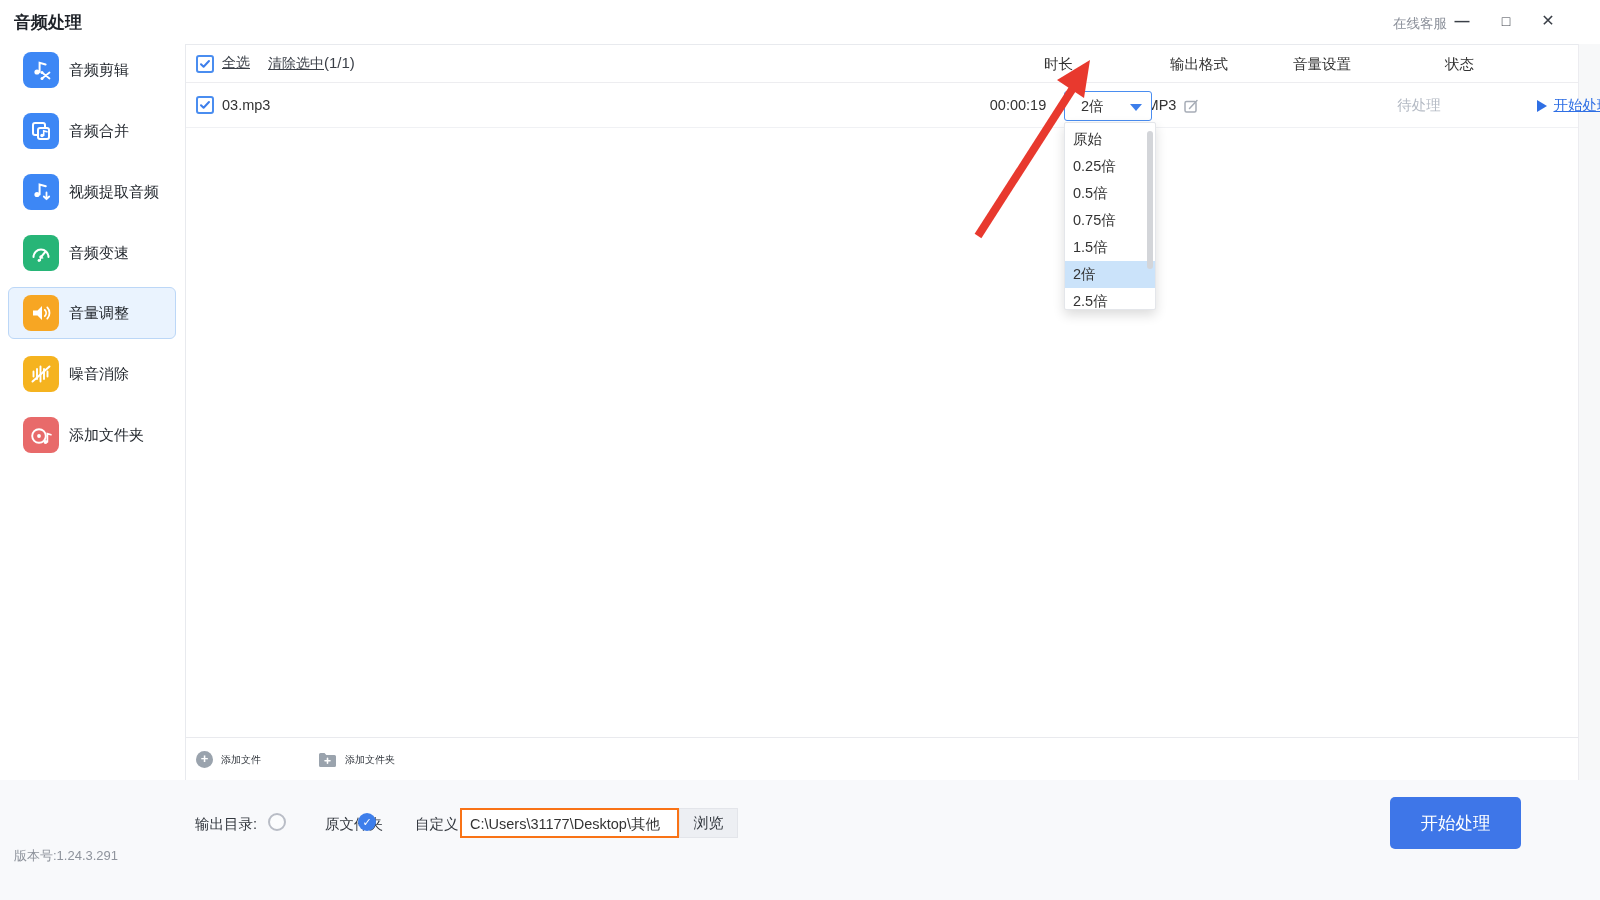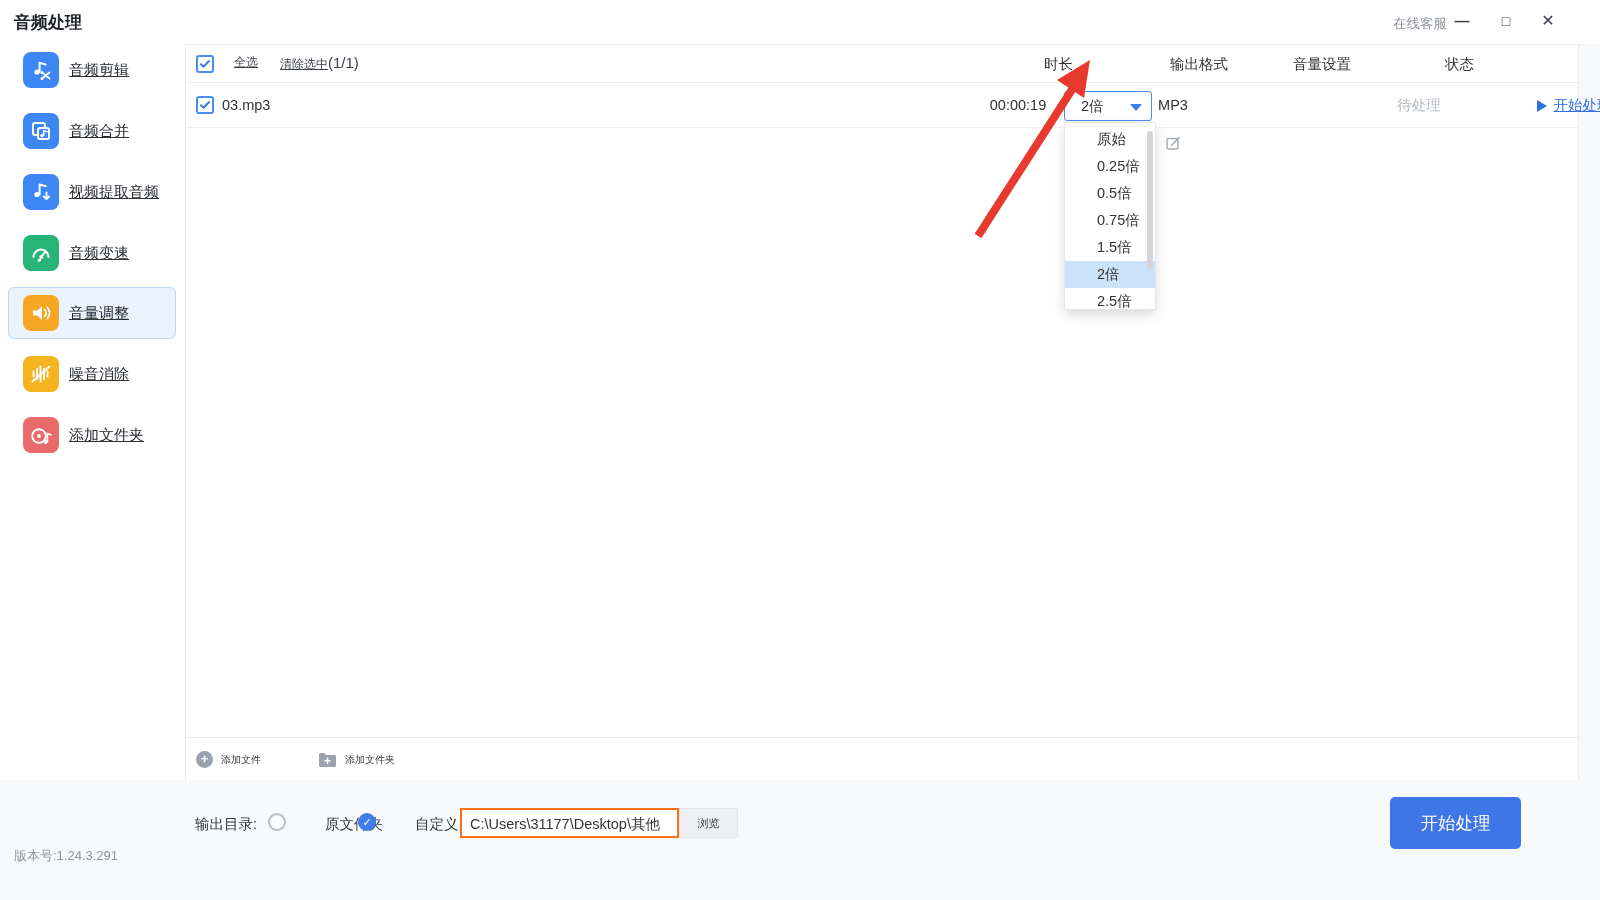--- a/index.html
+++ b/index.html
@@ -9,74 +9,74 @@
   
   .page-title { left:14px; top:11px; font-size:17px; font-weight:bold; color:#1f2329; }
   .online-service { left:1393px; top:15px; font-size:13.5px; color:#8b909a; cursor:pointer; }
   .winbtn { top:8px; width:28px; height:26px; text-align:center; line-height:26px; font-size:15px; color:#3a3f47; cursor:pointer; }
   .winbtn.min { left:1448px; font-weight:bold; }
   .winbtn.max { left:1492px; font-size:14px; }
   .winbtn.close { left:1534px; font-size:16px; }
 
   
   .sidebar { left:0; top:44px; width:185px; height:736px; background:#fff; }
-  .side-item { position:absolute; left:8px; width:168px; height:52px; display:flex; align-items:center; cursor:pointer; border:1px solid transparent; border-radius:6px;text-decoration:underline; }
+  .side-item { position:absolute; left:8px; width:168px; height:52px; display:flex; align-items:center; cursor:pointer; border:1px solid transparent; border-radius:6px; }
   .side-item.selected { background:#eaf3fe; border-color:#bcd7f7; }
   .side-icon { width:36px; height:36px; border-radius:8px; margin-left:14px; display:flex; align-items:center; justify-content:center; flex:none; }
   .side-label { margin-left:10px; font-size:15px; color:#24292f; white-space:nowrap; }
   .version { left:14px; top:847px; font-size:13px; color:#8e939c; }
   .v-divider { left:185px; top:44px; width:1px; height:736px; background:#e8eaee; }
 
   
   .content-top-border { left:185px; top:44px; width:1393px; height:1px; background:#e8eaee; }
   .right-gutter { left:1578px; top:44px; width:22px; height:736px; background:#f7f8f9; border-left:1px solid #ececf0; }
   .header-row { left:186px; top:45px; width:1392px; height:38px; background:#fff; border-bottom:1px solid #ededf0; }
   .file-row { left:186px; top:83px; width:1392px; height:45px; background:#fff; border-bottom:1px solid #f0f1f4; }
 
   .checkbox { position:absolute; width:18px; height:18px; border:2px solid #4a8df0; border-radius:3px; background:#fff; display:flex; align-items:center; justify-content:center; cursor:pointer; }
-  .link-dark { font-size:12px; color:#3a3f47; text-decoration:underline; cursor:pointer;margin-left:12px; }
+  .link-dark { font-size:14px; color:#3a3f47; text-decoration:underline; cursor:pointer; }
   .count { font-size:15px; color:#3a3f47; }
   .col-head { position:absolute; top:0; width:110px; height:38px; line-height:38px; text-align:right; font-size:14.5px; color:#333; }
   .cell { position:absolute; top:0; height:45px; line-height:45px; text-align:center; font-size:14.5px; }
 
   .filename { left:36px; color:#333; text-align:left; }
   .c1 { left:777px; width:110px; } .c2 { left:932px; width:110px; } .c3 { left:1055px; width:110px; }
   .c4 { left:1178px; width:110px; } .c5 { left:1333px; width:110px; }
 
-  .fmt-wrap { display:inline-flex; align-items:center; gap:7px;flex-direction:column; }
+  .fmt-wrap { display:inline-flex; align-items:center; gap:7px; }
   .status-text { color:#b4bac4; }
   .action-wrap { display:inline-flex; align-items:center; gap:7px; cursor:pointer; }
   .play-tri { width:0; height:0; border-left:10px solid #2f6fe4; border-top:6px solid transparent; border-bottom:6px solid transparent; }
   .action-link { color:#2f6fe4; text-decoration:underline; font-size:14.5px; }
 
   
   .vol-select { left:1064px; top:91px; width:88px; height:30px; background:#fff; border:1px solid #4a8df0; border-radius:3px; display:flex; align-items:center; cursor:pointer; z-index:15; }
   .vol-select .val { margin-left:16px; font-size:14.5px; color:#333; }
   .caret-down { position:absolute; right:9px; top:12px; width:0; height:0; border-left:6px solid transparent; border-right:6px solid transparent; border-top:7px solid #3d7eeb; }
   .dropdown { left:1064px; top:122px; width:92px; height:188px; background:#fff; border:1px solid #e4e6ea; border-radius:2px; box-shadow:0 5px 12px rgba(0,0,0,.14); overflow:hidden; z-index:20; padding-top:3px; }
-  .dd-option { height:27px; line-height:27px; padding-left:32px; font-size:14.5px; color:#333; cursor:pointer; white-space:nowrap; }
+  .dd-option { height:27px; line-height:27px; padding-left:8px; font-size:14.5px; color:#333; cursor:pointer; white-space:nowrap; }
   .dd-option.sel { background:#cbe3fa; }
   .dd-scrollbar { position:absolute; right:2px; top:8px; width:6px; height:138px; background:#d3d5d9; border-radius:3px; }
 
   
   .toolbar { left:186px; top:737px; width:1392px; height:43px; background:#fff; border-top:1px solid #e9eaee; }
   .tool-btn { position:absolute; top:0; height:43px; display:flex; align-items:center; gap:8px; cursor:pointer; }
   .tool-btn .t-label { font-size:10px; color:#33383f; }
   .circle-plus { width:17px; height:17px; border-radius:50%; background:#9aa3ad; color:#fff; font-size:13px; line-height:16px; text-align:center; font-weight:bold; }
 
   
   .footer { left:0; top:780px; width:1600px; height:120px; background:#f8f9fb; }
   .out-label { left:195px; top:815px; font-size:14.5px; color:#33383f; }
   .radio { position:absolute; width:18px; height:18px; border-radius:50%; cursor:pointer; }
   .radio.off { border:2px solid #b9bdc6; background:#fbfcfd; left:268px; top:813px; }
   .radio.on { background:#3d7eeb; left:358px; top:813px; color:#fff; font-size:11px; font-weight:bold; text-align:center; line-height:18px; }
   .radio-label { font-size:14.5px; color:#33383f; cursor:pointer;margin-left:32px; }
   .rl1 { left:293px; top:815px; } .rl2 { left:383px; top:815px; }
   .path-input { left:460px; top:808px; width:219px; height:30px; background:#fff; border:2px solid #f97316; line-height:28px; padding:0 8px; font-size:14.5px; color:#333; white-space:nowrap; overflow:hidden; }
-  .browse-btn { left:679px; top:808px; width:59px; height:30px; background:#edeff3; border:1px solid #e3e5ea; text-align:center; line-height:28px; font-size:11px; color:#33383f; cursor:pointer; }
+  .browse-btn { left:679px; top:808px; width:59px; height:30px; background:#edeff3; border:1px solid #e3e5ea; text-align:center; line-height:28px; font-size:15px; color:#33383f; cursor:pointer; }
   .start-btn { left:1390px; top:797px; width:131px; height:52px; background:#3e76e8; border-radius:5px; color:#fff; font-size:17.5px; display:flex; align-items:center; justify-content:center; cursor:pointer; }
 
   .arrow-overlay { left:0; top:0; width:1600px; height:900px; pointer-events:none; z-index:60; }
 </style>
 </head>
 <body>
 
 <div class="abs page-title">音频处理</div>
 <div class="abs online-service">在线客服</div>
 <div class="abs winbtn min">—</div>

